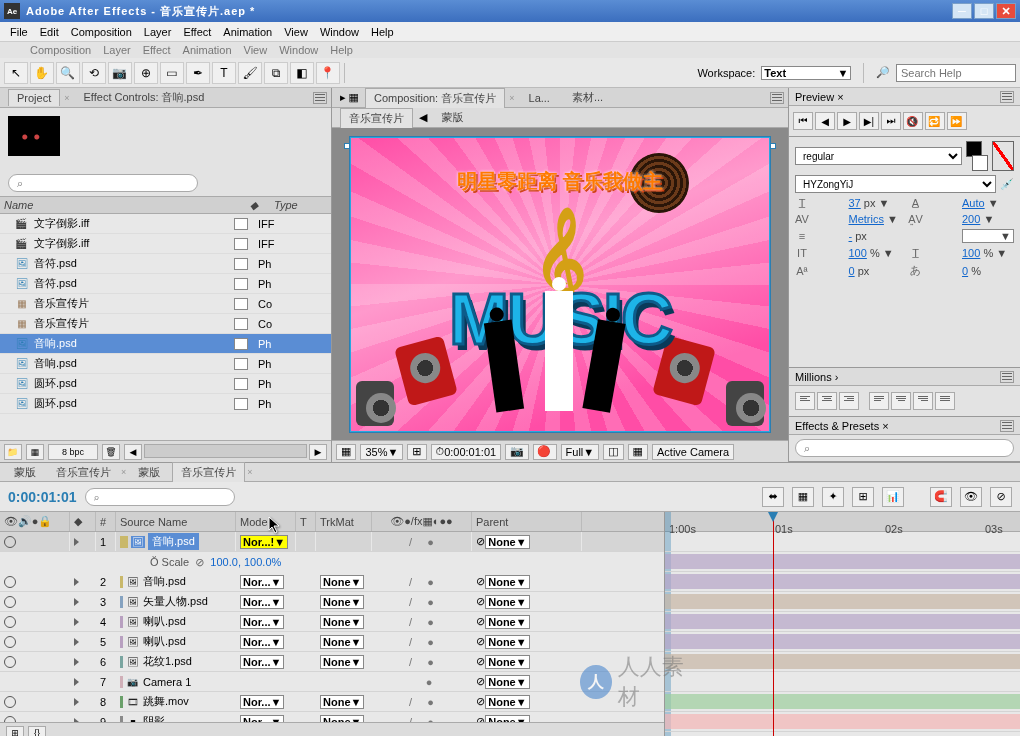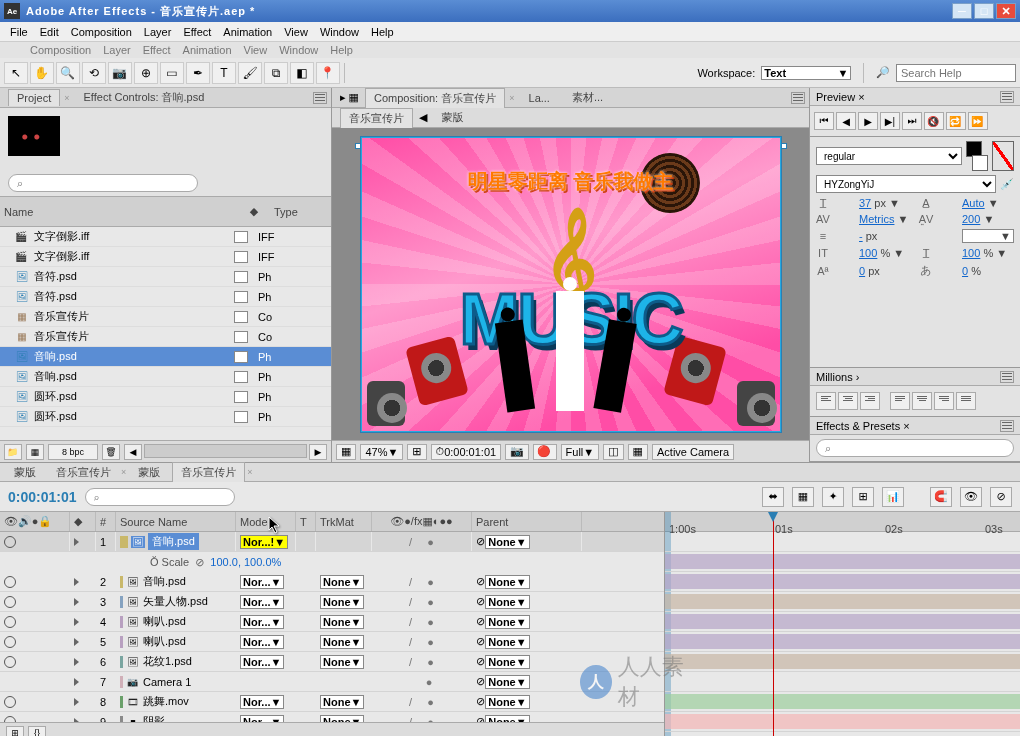--- a/index.html
+++ b/index.html
@@ -36,21 +36,21 @@
 .panel-tabs { height: 20px; background: #d5d5d5; display: flex; align-items: center; padding-left: 8px; gap: 6px; border-bottom:1px solid #aaa; }
 .panel-tab { padding: 2px 8px; cursor: pointer; color:#444; }
 .panel-tab.active { background: #e3e3e3; border: 1px solid #aaa; border-bottom: none; }
 .close-x { margin-left:-2px; font-size:9px; color:#999; cursor:pointer; }
 .proj-header { padding: 8px; display: flex; gap: 8px; }
 .proj-thumb { width: 52px; height: 40px; background: #000; position: relative; }
 .proj-thumb::after { content:""; position:absolute; left:12px; top:16px; width:24px; height:10px; background: radial-gradient(circle at 20% 50%, #c44 2px, transparent 3px), radial-gradient(circle at 70% 50%, #c44 2px, transparent 3px); }
 .proj-info { font-size: 10px; color: #555; line-height: 1.4; }
 .proj-search { margin: 10px 8px 4px; }
 .proj-search input { width: 190px; height: 18px; border: 1px solid #aaa; border-radius: 9px; padding: 0 8px; }
-.proj-cols { display: flex; background: #d0d0d0; border-top:1px solid #aaa; border-bottom:1px solid #aaa; height: 31px; align-items:center; padding-left:4px; font-size:10px; color:#444; }
+.proj-cols { display: flex; background: #d0d0d0; border-top:1px solid #aaa; border-bottom:1px solid #aaa; height: 18px; align-items:center; padding-left:4px; font-size:10px; color:#444;font-style:italic; }
 .proj-cols .c1 { width: 230px; }
 .proj-cols .c2 { width: 40px; text-align:center; }
 .proj-cols .c3 { flex:1; }
 .proj-list { flex:1; overflow:auto; background: #e8e8e8; }
 .proj-row { display:flex; align-items:center; height: 20px; padding-left: 14px; border-bottom:1px solid #ddd; cursor:pointer; }
 .proj-row.selected { background: #5a8dd4; color:#fff; }
 .proj-row .il { width:16px; height:14px; margin-right:4px; display:inline-flex; align-items:center; justify-content:center; font-size:10px; }
 .proj-row .nm { width: 200px; }
 .proj-row .bx { width:14px; height:12px; border:1px solid #888; background:#fff; margin-right:10px; }
 .proj-row .tp { width:30px; }
@@ -80,21 +80,21 @@
 .comp-canvas .spkr.s1 { bottom:30px; left:50px; transform:rotate(-15deg); }
 .comp-canvas .spkr.s2 { bottom:30px; right:60px; transform:rotate(15deg); }
 .comp-canvas .spkr.s3 { bottom:5px; left:5px; width:38px; height:45px; background:#444; }
 .comp-canvas .spkr.s4 { bottom:5px; right:5px; width:38px; height:45px; background:#444; }
 .sel-handle { position:absolute; width:6px; height:6px; background:#fff; border:1px solid #2a7eb3; }
 .comp-viewer .oh1 { left:calc(50% - 216px); top:15px; } .comp-viewer .oh2 { left:50%; top:15px; } .comp-viewer .oh3 { left:calc(50% + 210px); top:15px; }
 .comp-footer { height:22px; background:#dcdcdc; border-top:1px solid #aaa; display:flex; align-items:center; padding:0 4px; gap:4px; font-size:10px; }
 .comp-footer .cf { height:16px; border:1px solid #aaa; background:#f0f0f0; padding:0 4px; display:flex; align-items:center; cursor:pointer; }
 
 
-.right-panels { width:210px; display:flex; flex-direction:column;justify-content:flex-end; }
+.right-panels { width:231px; display:flex; flex-direction:column;justify-content:flex-end; }
 .rp { background:#e3e3e3; border-bottom:1px solid #999; }
 .rp-tab { height:18px; background:#dcdcdc; display:flex; align-items:center; padding:0 6px; font-size:10px; border-bottom:1px solid #aaa; justify-content:space-between; }
 .rp-burger { width:14px; height:12px; border:1px solid #999; display:flex; flex-direction:column; justify-content:space-around; padding:1px; cursor:pointer; }
 .rp-burger span { height:1px; background:#666; }
 .preview-body { padding:6px 4px; display:flex; gap:2px; flex-wrap:wrap; }
 .pv-btn { width:20px; height:18px; border:1px solid #aaa; background:#f0f0f0; display:flex; align-items:center; justify-content:center; cursor:pointer; font-size:10px; }
 .char-body { padding:4px 6px; display:flex; flex-direction:column; gap:4px; }
 .char-row { display:flex; gap:4px; align-items:center; }
 .char-row select, .char-row .field { flex:1; height:18px; border:1px solid #888; font-size:10px; padding:0 3px; background:#fff; }
 .swatch { width:22px; height:30px; position:relative; cursor:pointer; }
@@ -346,21 +346,21 @@
         <div class="music-text">MUSIC</div>
         <div class="silh">
           <div class="figure f1"></div>
             <div class="figure f2"></div>
             <div class="figure f3"></div>
         </div>
       </div>
     </div>
     <div class="comp-footer">
       <div class="cf">▦</div>
-      <div class="cf"><span>47%</span> ▼</div>
+      <div class="cf"><span>35%</span> ▼</div>
       <div class="cf">⊞</div>
       <div class="cf">⏱ <span>0:00:01:01</span></div>
       <div class="cf">📷</div>
       <div class="cf">🔴</div>
       <div class="cf"><span>Full</span> ▼</div>
       <div class="cf">◫</div>
       <div class="cf">▦</div>
       <div class="cf">
           <span>Active Camera</span>
         </div>

